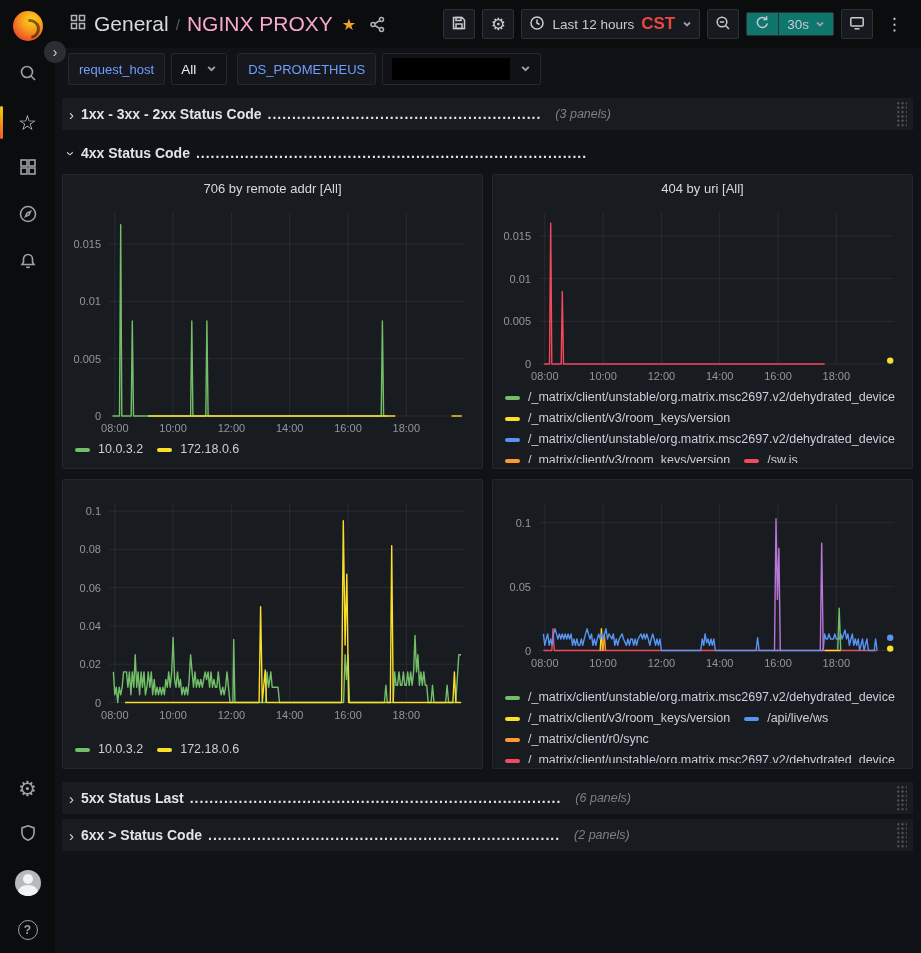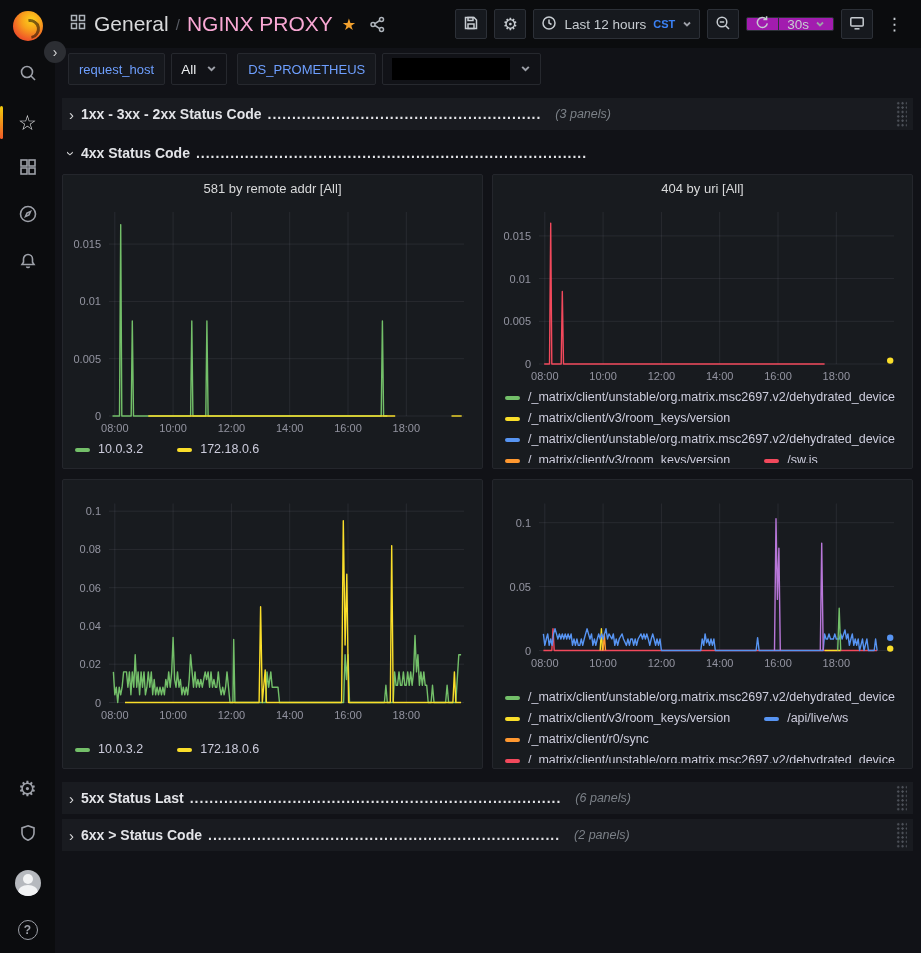--- a/index.html
+++ b/index.html
@@ -32,25 +32,25 @@
   .crumb-icon svg { stroke: #aeb4bb; fill: none; stroke-width: 1.5; }
   .crumb { font-size: 21px; color: #d8d9da; cursor: pointer; white-space: nowrap; }
   .crumb.title { color: #f9a8d4; }
   .crumb-sep { color: #5a5e66; font-size: 15px; }
   .fav-star { color: #f2a12e; font-size: 16px; cursor: pointer; margin-left: 2px; }
   .icon-btn-plain { color: #aeb4bb; cursor: pointer; display: flex; align-items: center; }
   .icon-btn-plain svg { stroke: #aeb4bb; fill: none; stroke-width: 1.5; }
   .tb-spacer { flex: 1; }
   .tb-btn { height: 30px; min-width: 32px; border: 1px solid #2c3037; background: #16191e; border-radius: 2px; display: flex; align-items: center; justify-content: center; padding: 0 7px; color: #c7ccd1; gap: 7px; font-size: 13.5px; cursor: pointer; white-space: nowrap; }
   .tb-btn svg { stroke: #c7ccd1; fill: none; stroke-width: 1.5; }
-  .tb-group { display: flex; height: 14px; border: 1px solid #2c3037; border-radius: 2px; background: #a21caf; }
+  .tb-group { display: flex; height: 24px; border: 1px solid #2c3037; border-radius: 2px; background: #0f766e; }
   .tb-group .seg { display: flex; align-items: center; padding: 0 8px; gap: 6px; color: #c7ccd1; font-size: 13.5px; cursor: pointer; }
   .tb-group .seg + .seg { border-left: 1px solid #2c3037; }
   .tb-group svg { stroke: #c7ccd1; fill: none; stroke-width: 1.5; }
-  .tz { color: #3b82f6; font-weight: bold; font-size: 11px; }
+  .tz { color: #ef4444; font-weight: bold; font-size: 17px; }
   .chev svg { stroke: #9da0a8; fill: none; stroke-width: 1.8; }
   .gear-glyph { font-size: 17px; line-height: 1; }
   .kebab { font-size: 17px; color: #c7ccd1; padding: 0 6px; cursor: pointer; }
 
   
   .submenu { height: 42px; flex-shrink: 0; display: flex; align-items: center; gap: 10px; padding: 0 8px 0 13px; background: #111217; }
   .var-pair { display: flex; }
   .var-label { height: 32px; display: flex; align-items: center; padding: 0 10px; background: #16181d; border: 1px solid #26282e; border-radius: 2px; color: #6e9fff; font-size: 13px; font-weight: 500; cursor: pointer; }
   .var-select { height: 32px; display: flex; align-items: center; gap: 10px; padding: 0 9px; background: #111217; border: 1px solid #26282e; border-radius: 2px; margin-left: 6px; cursor: pointer; font-size: 13.5px; color: #eceef1; }
   .redacted { width: 118px; height: 22px; background: #000; }
@@ -68,21 +68,21 @@
   .drag-handle { width: 11px; height: 26px; background-image: radial-gradient(circle, #4e525a 1px, transparent 1.3px); background-size: 4.4px 4.4px; cursor: grab; }
 
   .panel-grid { display: grid; grid-template-columns: 1fr 1fr; gap: 9px; }
   .panel-grid.r1 { grid-auto-rows: 295px; margin-bottom: 10px; }
   .panel-grid.r2 { grid-auto-rows: 290px; margin-bottom: 13px; }
   .panel { background: #181b1f; border: 1px solid #24262c; border-radius: 2px; display: flex; flex-direction: column; overflow: hidden; }
   .panel-title { height: 27px; flex-shrink: 0; display: flex; align-items: center; justify-content: center; font-size: 13px; font-weight: 500; color: #d8d9da; cursor: pointer; }
   .chart-wrap { flex: 1; min-height: 0; position: relative; margin: 0 4px; }
   .chart-svg { position: absolute; inset: 0; width: 100%; height: 100%; display: block; }
   .chart-svg text { fill: rgba(204,204,220,0.68); font-size: 11px; font-family: "Liberation Sans", sans-serif; }
-  .legend { flex-shrink: 0; margin: 2px 12px 5px; overflow: hidden; display: flex; flex-wrap: wrap; column-gap: 34px; line-height: 21px; font-size: 12.5px; color: #ccccdc; align-content: flex-start; }
+  .legend { flex-shrink: 0; margin: 2px 12px 5px; overflow: hidden; display: flex; flex-wrap: wrap; column-gap: 14px; line-height: 21px; font-size: 12.5px; color: #ccccdc; align-content: flex-start; }
   .legend.short { height: 24px; }
   .legend.tall { height: 76px; }
   .lg-item { display: inline-flex; align-items: center; white-space: nowrap; cursor: pointer; }
   .lg-item i { display: inline-block; width: 15px; height: 4px; border-radius: 2px; margin-right: 8px; flex-shrink: 0; }
 </style>
 </head>
 <body>
 
 <div class="layout">
 
@@ -257,21 +257,21 @@
       </div>
 
       <div class="row-expanded">
         <span class="row-chev down">›</span>
         <span class="row-title">4xx Status Code</span>
         <span class="row-dots">................................................................................</span>
       </div>
 
       <div class="panel-grid r1">
         <div class="panel">
-          <div class="panel-title">581 by remote addr [All]</div>
+          <div class="panel-title">706 by remote addr [All]</div>
           <div class="chart-wrap">
               <svg class="chart-svg" viewBox="0 0 411 235">
                 <line x1="42" x2="397" y1="214.0" y2="214.0" stroke="rgba(204,204,220,0.09)" stroke-width="1"></line>
                 <text x="34" y="218.0" text-anchor="end">0</text>
                 <line x1="42" x2="397" y1="156.7" y2="156.7" stroke="rgba(204,204,220,0.09)" stroke-width="1"></line>
                 <text x="34" y="160.7" text-anchor="end">0.005</text>
                 <line x1="42" x2="397" y1="99.4" y2="99.4" stroke="rgba(204,204,220,0.09)" stroke-width="1"></line>
                 <text x="34" y="103.4" text-anchor="end">0.01</text>
                 <line x1="42" x2="397" y1="42.1" y2="42.1" stroke="rgba(204,204,220,0.09)" stroke-width="1"></line>
                 <text x="34" y="46.1" text-anchor="end">0.015</text>

